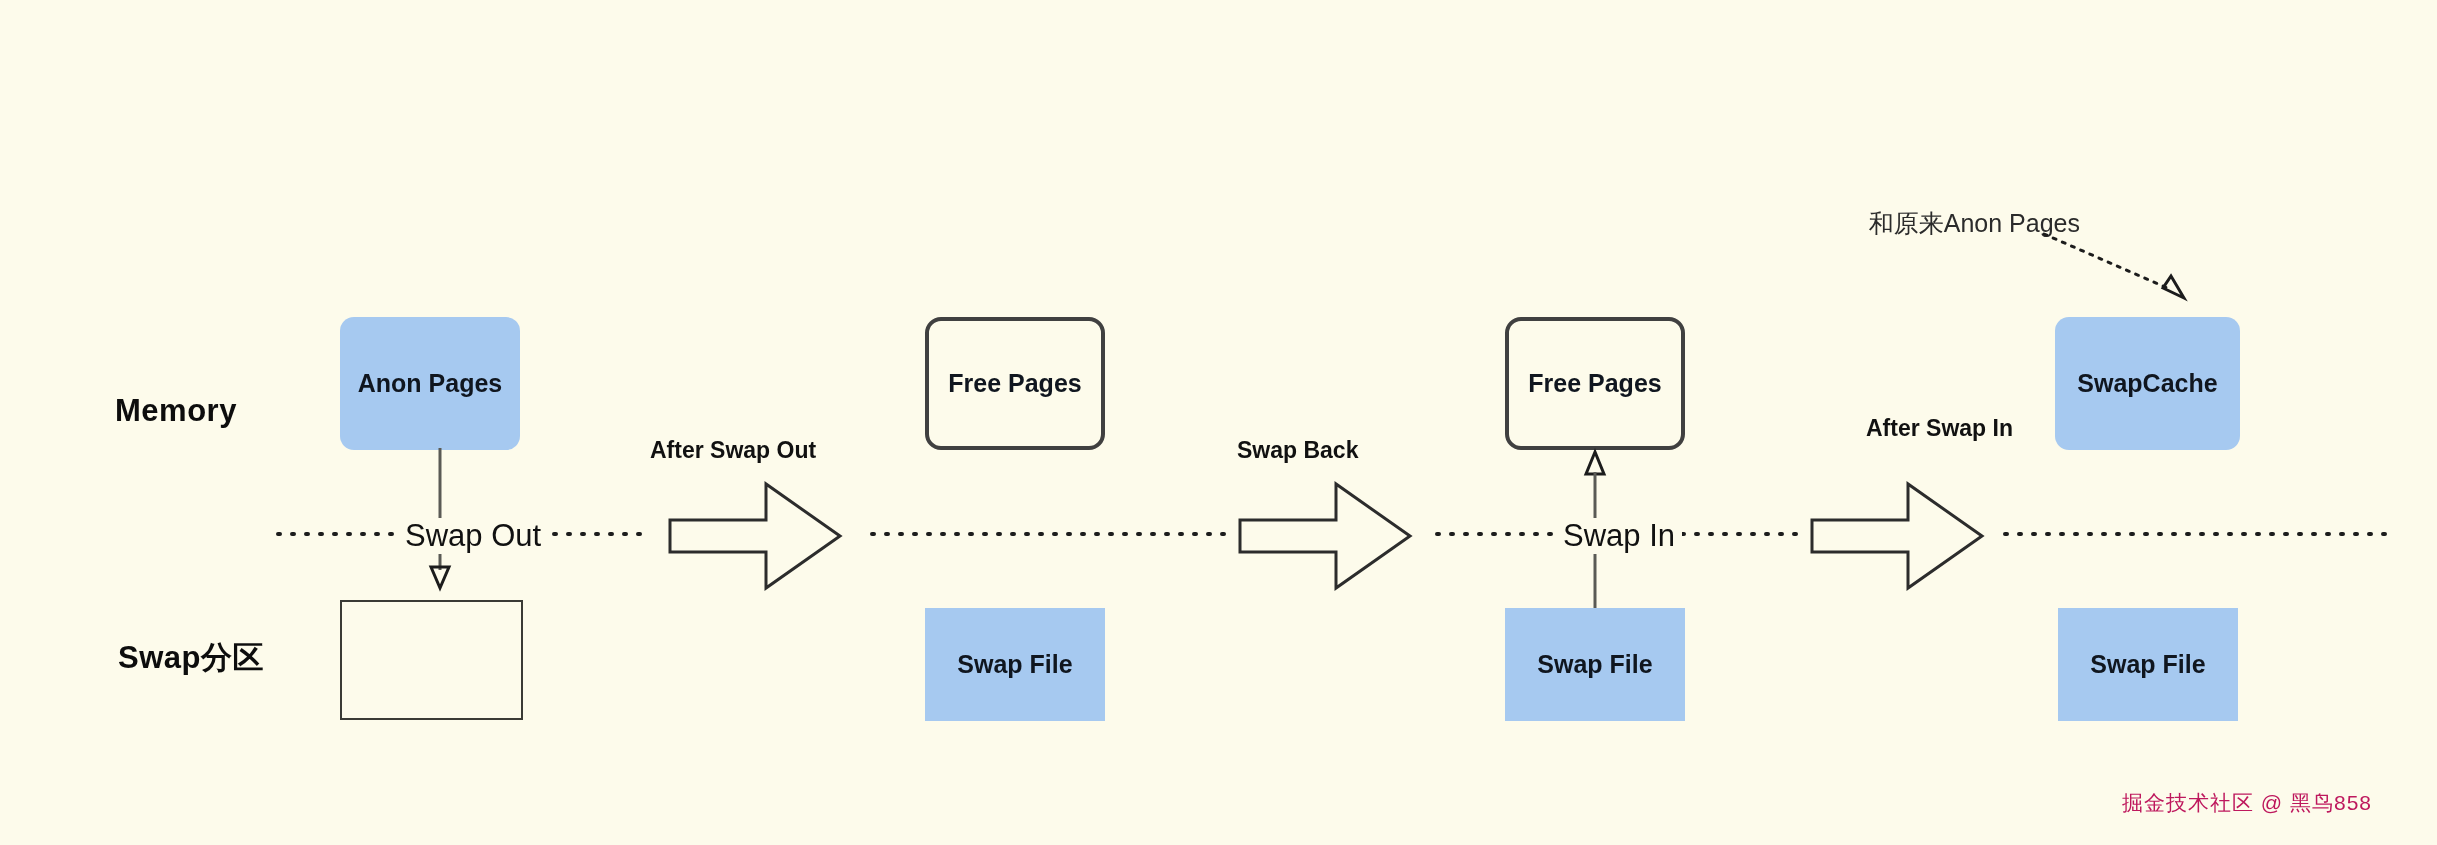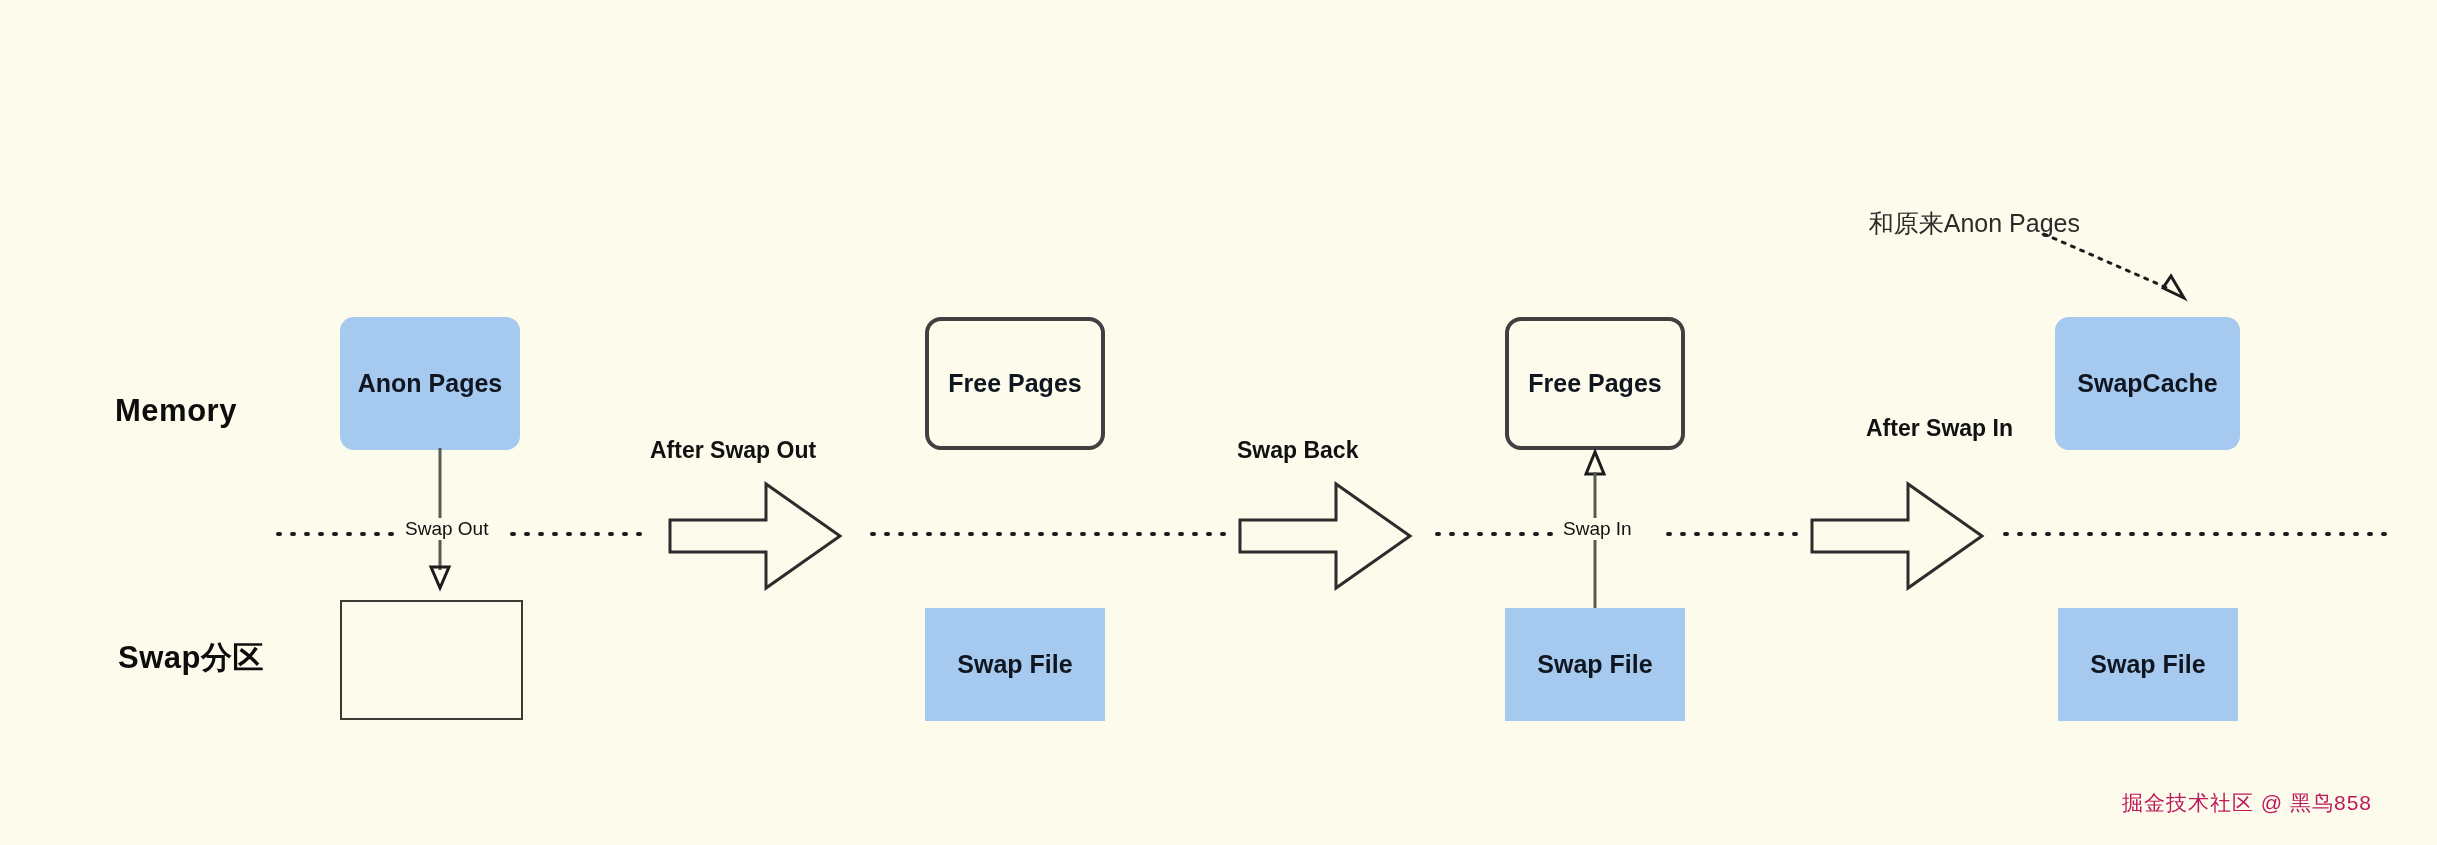--- a/index.html
+++ b/index.html
@@ -57,21 +57,21 @@
   }
 
   
   .stage-label {
     font-size: 23px;
     color: #111;
     white-space: nowrap;
     font-weight: bold;
   }
   .flow-label {
-    font-size: 19px;
+    font-size: 31px;
     color: #111;
     background: #fdfbeb;
     padding: 0 7px;
     white-space: nowrap;
   }
 
   
   .annotation {
     font-size: 25px;
     color: #2b2b2b;

